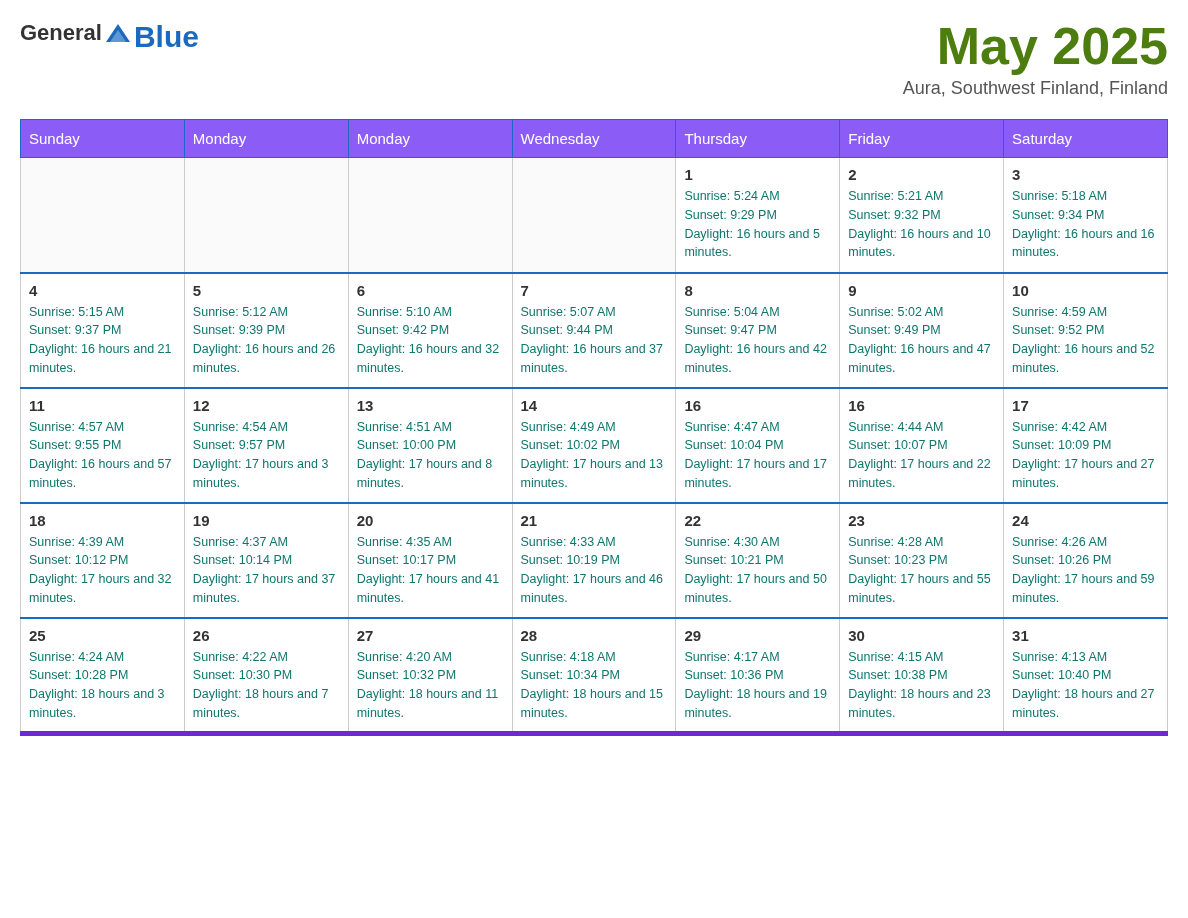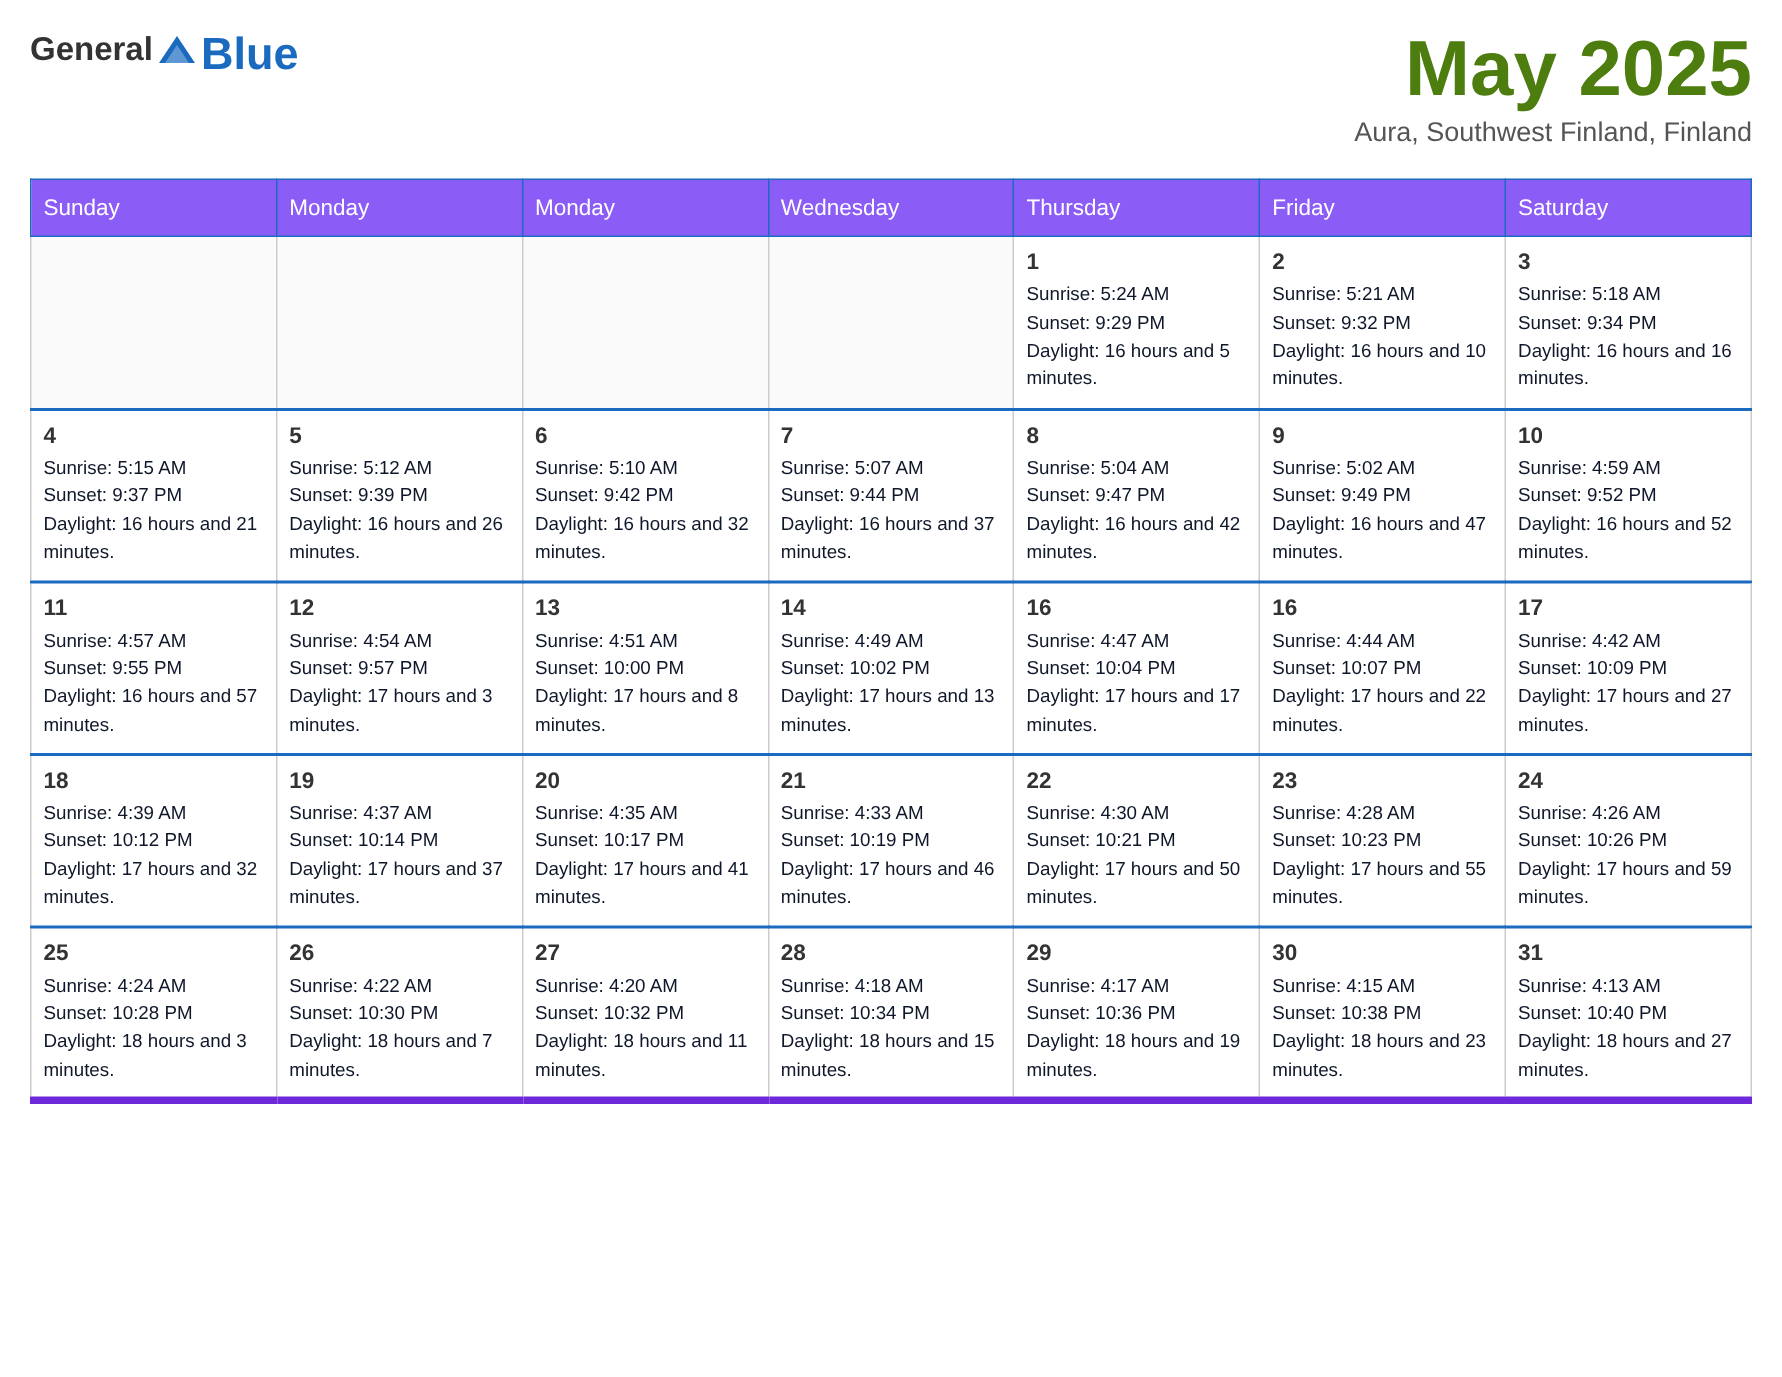--- a/index.html
+++ b/index.html
@@ -84,21 +84,21 @@
     .day-number {
       font-size: 15px;
       font-weight: bold;
       color: #333;
       display: block;
       margin-bottom: 4px;
     }
     .day-info {
       font-size: 12.5px;
       line-height: 1.5;
-      color: #0f172a;
+      color: #0f766e;
     }
     .empty-cell {
       background: #fafafa;
     }
   </style>
 </head>
 <body>
 
 <div class="header">
   <div class="logo">

